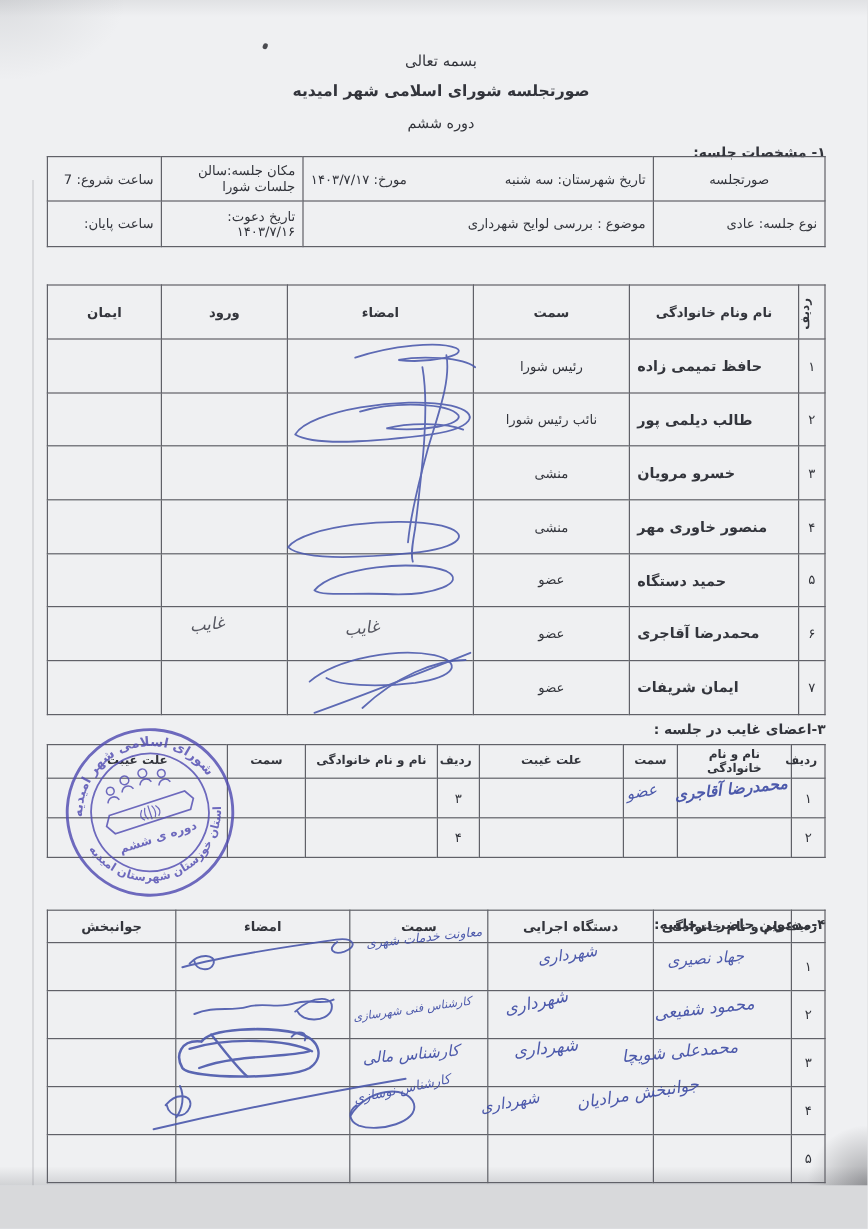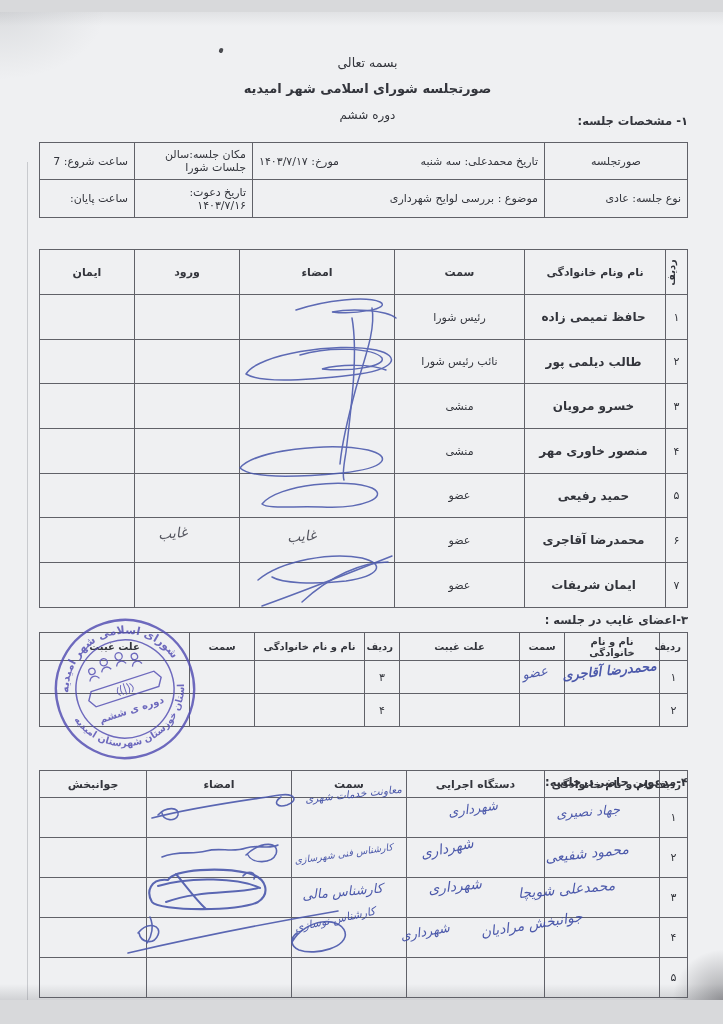--- a/index.html
+++ b/index.html
@@ -1,73 +1,73 @@
 <!DOCTYPE html>
 <html lang="fa" dir="rtl"><head>
 <meta charset="utf-8">
 <style>
   html,body{margin:0;padding:0;}
   body{background:#d8d9db;font-family:"DejaVu Sans",sans-serif;}
   .page{
-    position:relative;width:723px;height:988px;margin:12px auto;overflow:hidden;direction:rtl;
+    position:relative;width:723px;height:988px;margin:0 auto;overflow:hidden;direction:rtl;
     background:
       radial-gradient(70px 70px at 100% 100%, rgba(45,45,50,.40), rgba(45,45,50,0) 72%),
       radial-gradient(140px 90px at 0% 0%, rgba(120,124,130,.16), rgba(120,124,130,0) 75%),
       linear-gradient(0deg, rgba(150,152,156,.35), rgba(150,152,156,0) 16px),
       linear-gradient(180deg, rgba(160,162,166,.18), rgba(160,162,166,0) 14px),
       #eff0f2;
     color:#33353c;
   }
   .fold{position:absolute;left:27px;top:150px;width:1px;height:856px;background:rgba(130,132,140,.35);}
   .speck{position:absolute;left:219px;top:36px;width:4px;height:5px;background:#4a4b50;border-radius:60% 40% 50% 50%;transform:rotate(20deg);}
   .doc-header{position:absolute;top:38px;left:0;width:100%;text-align:center;transform:translateX(6px);}
   .doc-header div{line-height:26px;}
   .h-bismillah{font-size:12.5px;}
   .h-title{font-size:13px;font-weight:bold;}
   .h-term{font-size:12px;}
   .sec-label{position:absolute;right:35px;font-size:11.5px;font-weight:bold;white-space:nowrap;}
   .t{position:absolute;border-collapse:collapse;table-layout:fixed;background:transparent;}
   .t td{border:1px solid #606168;font-size:11px;vertical-align:middle;padding:0 6px;overflow:visible;}
   .t td.c{text-align:center;padding:0 2px;}
   .t td.hd{font-weight:bold;text-align:center;}
-  .t td.nm{font-weight:bold;text-align:center;padding-right:9px;font-size:12px;}
+  .t td.nm{font-weight:bold;text-align:left;padding-right:9px;font-size:12px;}
   .vert{display:inline-block;transform:rotate(-90deg);font-size:10px;font-weight:bold;white-space:nowrap;}
   .split{display:flex;justify-content:space-between;align-items:center;}
   .hw{position:absolute;color:#3f4da6;font-style:italic;white-space:nowrap;opacity:.92;z-index:4;}
   .hw.dark{color:#4a4b55;}
   .hw.wrap{white-space:normal;line-height:1.15;}
   .overlay{position:absolute;left:0;top:0;width:723px;height:1024px;z-index:5;pointer-events:none;}
 </style>
 </head>
 <body>
 
 <div class="page">
   <div class="fold"></div>
   <div class="speck"></div>
 
   <div class="doc-header">
     <div class="h-bismillah">بسمه تعالی</div>
     <div class="h-title">صورتجلسه شورای اسلامی شهر امیدیه</div>
     <div class="h-term">دوره ششم</div>
   </div>
 
-  <div class="sec-label" style="top:102px;text-align:center;">۱- مشخصات جلسه:</div>
+  <div class="sec-label" style="top:120px;text-align:center;">۱- مشخصات جلسه:</div>
   <table class="t" style="right:35px;top:130px;width:648px;">
     <colgroup>
         <col style="width:143px">
         <col style="width:292px">
         <col style="width:118px">
         <col style="width:95px">
       </colgroup>
     <tbody>
         <tr style="height:37px">
       <td class="c">صورتجلسه</td>
       <td>
         <div class="split">
-          <span>تاریخ محمدعلی: سه شنبه</span>
+          <span>تاریخ شهرستان: سه شنبه</span>
           <span>مورخ: ۱۴۰۳/۷/۱۷</span>
         </div>
       </td>
       <td>مکان جلسه:سالن جلسات شورا</td>
       <td>ساعت شروع: 7</td>
     </tr>
     <tr style="height:38px">
       <td>نوع جلسه: عادی</td>
       <td>موضوع : بررسی لوایح شهرداری</td>
       <td>تاریخ دعوت: ۱۴۰۳/۷/۱۶</td>
@@ -121,21 +121,21 @@
     <tr style="height:45px">
       <td class="c">۴</td>
       <td class="nm">منصور خاوری مهر</td>
       <td class="c">منشی</td>
       <td></td>
           <td></td>
           <td></td>
     </tr>
     <tr style="height:44px">
       <td class="c">۵</td>
-      <td class="nm">حمید رفیعی</td>
+      <td class="nm">حمید دستگاه</td>
       <td class="c">عضو</td>
       <td></td>
           <td></td>
           <td></td>
     </tr>
     <tr style="height:45px">
       <td class="c">۶</td>
       <td class="nm">محمدرضا آقاجری</td>
       <td class="c">عضو</td>
       <td></td>

